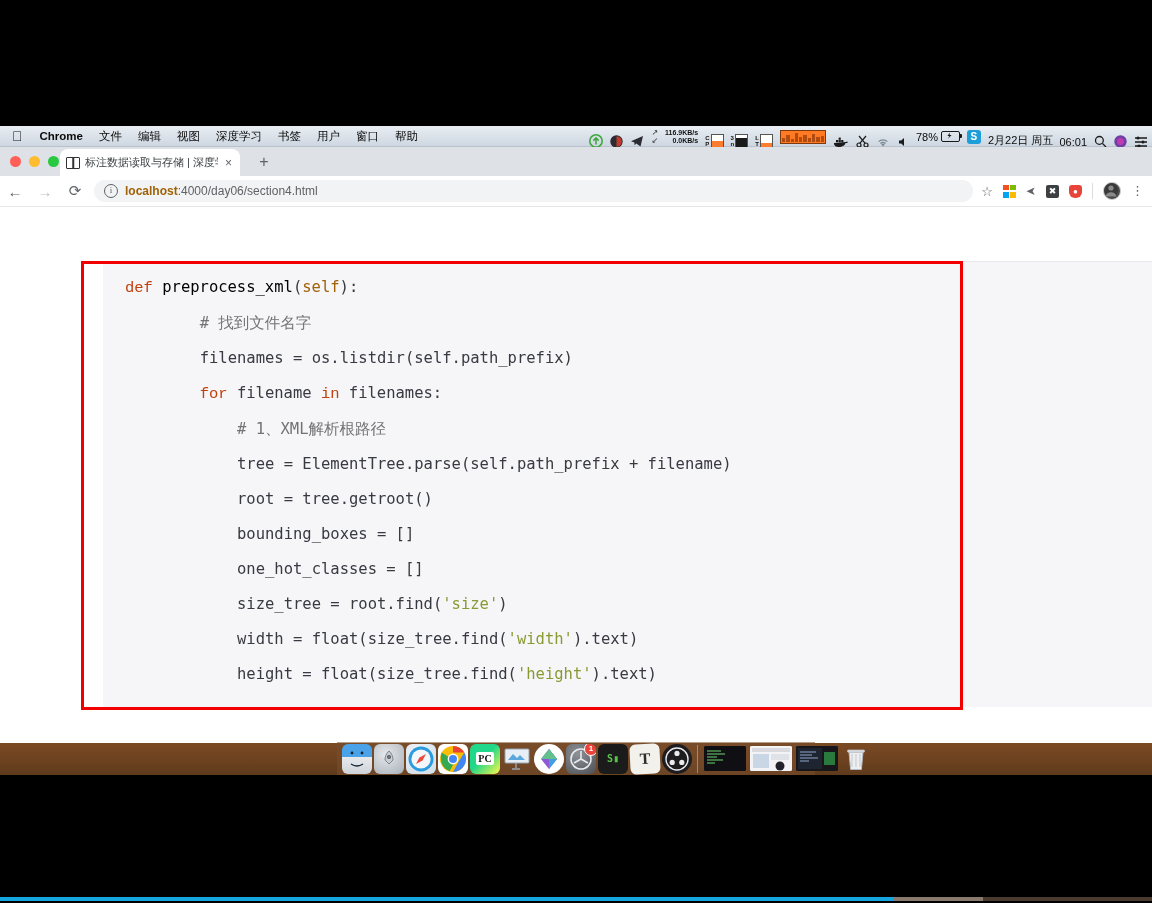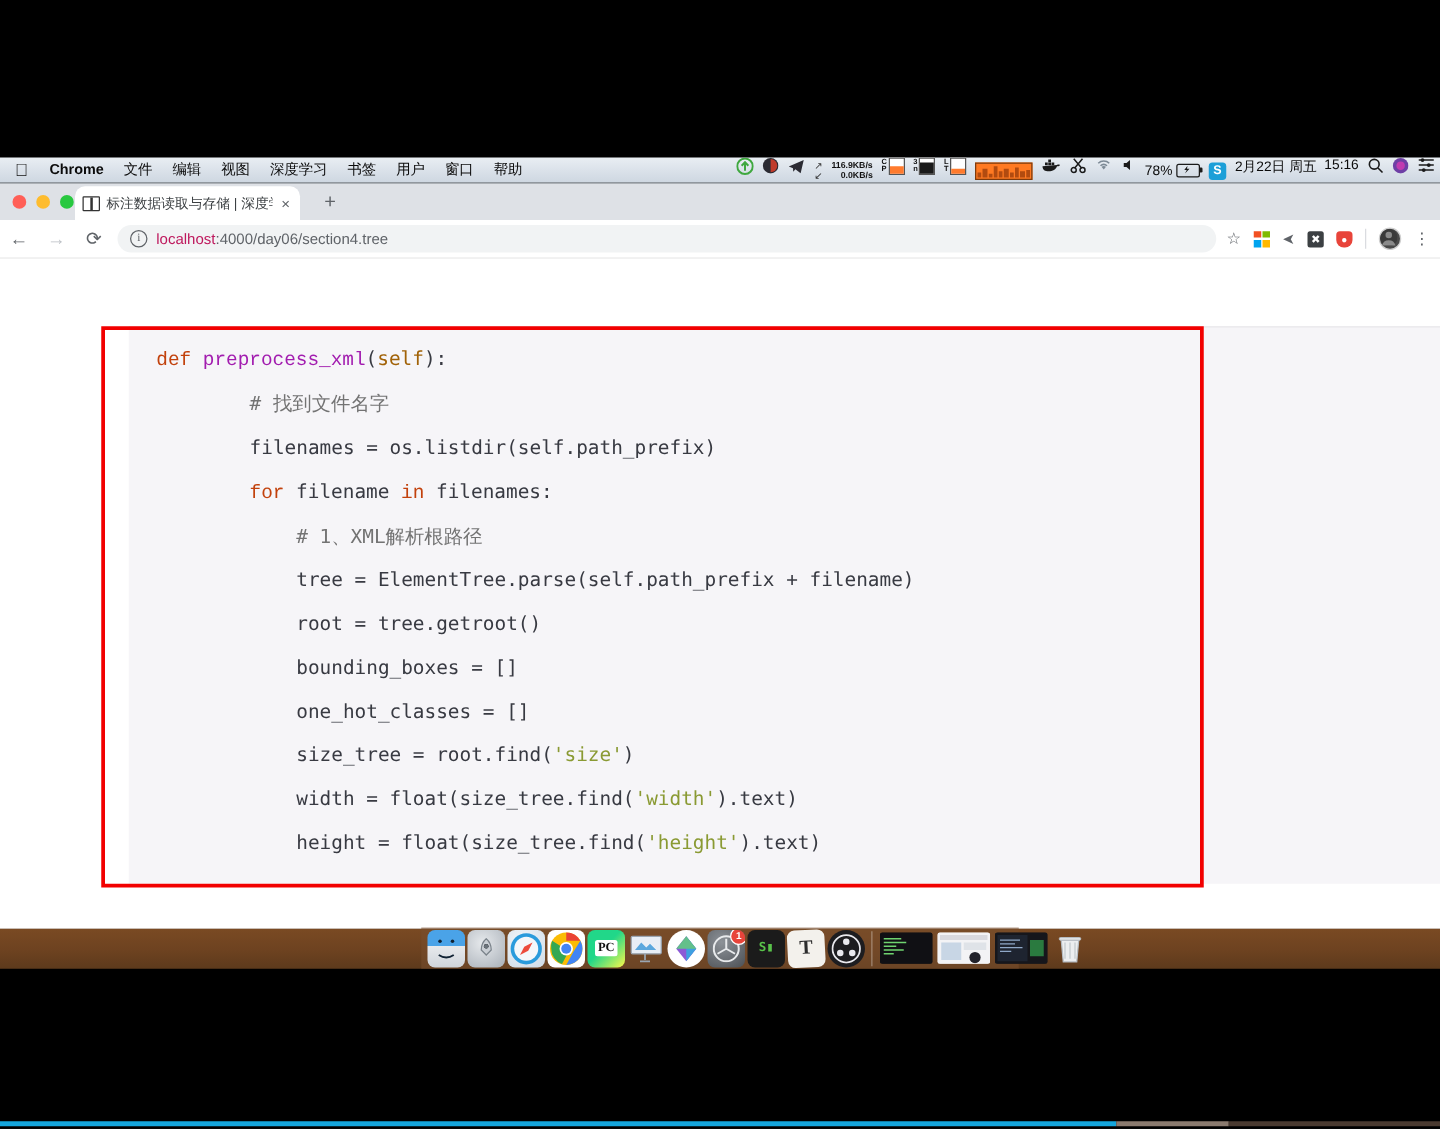--- a/index.html
+++ b/index.html
@@ -21,21 +21,21 @@
   #menubar .mb-left{display:flex;align-items:center;gap:0px;padding-left:6px;}
   #menubar .mb-item{padding:0 8px;white-space:nowrap;line-height:21px;}
   #menubar .mb-item.app{font-weight:bold;}
   #menubar .apple{
     font-size:14px;line-height:21px;padding:0 9px 0 6px;color:#111;
   }
   #menubar .mb-right{
     position:absolute;right:4px;top:0;height:21px;
     display:flex;align-items:center;gap:7px;font-size:11px;
   }
-  .mi{display:flex;align-items:flex-start;justify-content:center;height:22px;}
+  .mi{display:flex;align-items:flex-end;justify-content:center;height:22px;}
   .net-speed{
     font-size:7px;line-height:7.5px;text-align:right;font-family:"Liberation Sans",sans-serif;
     font-weight:bold;color:#111;
   }
   .arrows{font-size:8px;line-height:8px;color:#333;display:flex;flex-direction:column;}
   .gauge{
     width:13px;height:14px;background:#fff;border:1px solid #555;
     display:flex;flex-direction:column-reverse;box-sizing:border-box;
   }
   .gauge i{display:block;width:100%;background:#ff7b2e;}
@@ -89,21 +89,21 @@
   .navbtn{width:30px;height:30px;display:flex;align-items:center;justify-content:center;
     font-size:15px;color:#5f6368;}
   .navbtn.dim{color:#bdc1c6;}
   #omnibox{
     flex:1 1 auto;height:22px;background:#f1f3f4;border-radius:11px;margin:0 8px 0 4px;
     display:flex;align-items:center;padding:0 10px;box-sizing:border-box;gap:7px;
   }
   .info-ico{width:12px;height:12px;border:1.3px solid #5f6368;border-radius:50%;
     font-size:9px;line-height:10px;text-align:center;color:#5f6368;font-family:"Liberation Serif",serif;}
   #urltext{font-size:12px;color:#5f6368;white-space:nowrap;}
-  #urltext b{color:#be185d;font-weight:normal;margin-top:24px;}
+  #urltext b{color:#a16207;font-weight:bold;margin-top:24px;}
   .tb-icons{display:flex;align-items:center;gap:10px;padding-right:8px;}
   .star{font-size:13px;color:#5f6368;}
   .ext-ms{width:13px;height:13px;display:grid;grid-template:1fr 1fr/1fr 1fr;gap:1.5px;}
   .ext-ms i{display:block;}
   .ext-cursor{font-size:12px;color:#5f6368;transform:scaleX(-1);}
   .ext-x{width:13px;height:13px;background:#3c4043;color:#fff;font-size:9px;
     display:flex;align-items:center;justify-content:center;border-radius:2px;}
   .ext-shield{width:13px;height:13px;background:#e8443a;border-radius:3px 3px 6px 6px;
     color:#fff;font-size:8px;display:flex;align-items:center;justify-content:center;}
   .sep{width:1px;height:16px;background:#dadce0;}
@@ -114,21 +114,21 @@
   
   #page{position:relative;background:#fff;height:536px;}
   #codeblock{
     position:absolute;left:103px;top:54px;right:0;height:446px;
     background:#f6f5f8;border-top:1px solid #e8e8ea;
     font-family:"DejaVu Sans Mono","Liberation Mono",monospace;
     font-size:15.5px;line-height:35px;color:#383a42;
     padding:8px 0 0 22px;box-sizing:border-box;white-space:pre;overflow:hidden;
   }
   #codeblock .kw{color:#c2410c;font-family:Liberation Mono, monospace;}
-  #codeblock .fn{color:#a21caf;font-family:Liberation Mono, monospace;}
+  #codeblock .fn{color:#000000;}
   #codeblock .param{color:#a16207;}
   #codeblock .cmt{color:#737373;}
   #codeblock .str{color:#8a9a33;}
   #codeblock .pl{color:#383a42;}
   #redbox{
     position:absolute;left:81px;top:54px;width:882px;height:449px;
     border:3px solid #f20000;box-sizing:border-box;pointer-events:none;
   }
   #bullet{
     position:absolute;left:122px;top:535px;display:flex;align-items:baseline;gap:16px;
@@ -275,21 +275,21 @@
       <span class="battery">
         <span>78%</span>
         <span class="batt-ico">
           <svg width="15" height="7" viewBox="0 0 15 7" style="position:absolute;left:0;top:0">
               <path d="M8 0.5L5.4 4h2L6 6.8 9.6 3h-2z" fill="#1a1a1a"></path>
             </svg>
         </span>
       </span>
       <span class="mi sq">S</span>
       <span class="mi">
-        <span>2月22日</span>&nbsp;<span>周五</span>&nbsp;&nbsp;<span>15:16</span>
+        <span>2月22日</span>&nbsp;<span>周五</span>&nbsp;&nbsp;<span>06:01</span>
       </span>
       <span class="mi">
         <svg width="13" height="13" viewBox="0 0 13 13">
             <circle cx="5.4" cy="5.4" r="3.9" fill="none" stroke="#1a1a1a" stroke-width="1.3"></circle>
             <path d="M8.4 8.4L12 12" stroke="#1a1a1a" stroke-width="1.3"></path>
           </svg>
       </span>
       <span class="mi">
         <svg width="13" height="13" viewBox="0 0 13 13">
             <circle cx="6.5" cy="6.5" r="6.2" fill="#6e3fa5"></circle>
@@ -323,21 +323,21 @@
       <div class="newtab">+</div>
     </div>
 
     <div id="toolbar">
       <div class="navbtn">←</div>
       <div class="navbtn dim">→</div>
       <div class="navbtn">⟳</div>
       <div id="omnibox">
         <span class="info-ico">i</span>
         <span id="urltext">
-          <b>localhost</b><span>:4000/day06/section4.tree</span>
+          <b>localhost</b><span>:4000/day06/section4.html</span>
         </span>
       </div>
       <div class="tb-icons">
         <span class="star">☆</span>
         <span class="ext-ms">
           <i style="background:#f25022"></i>
             <i style="background:#7fba00"></i>
             <i style="background:#00a4ef"></i>
             <i style="background:#ffb900"></i>
         </span>

